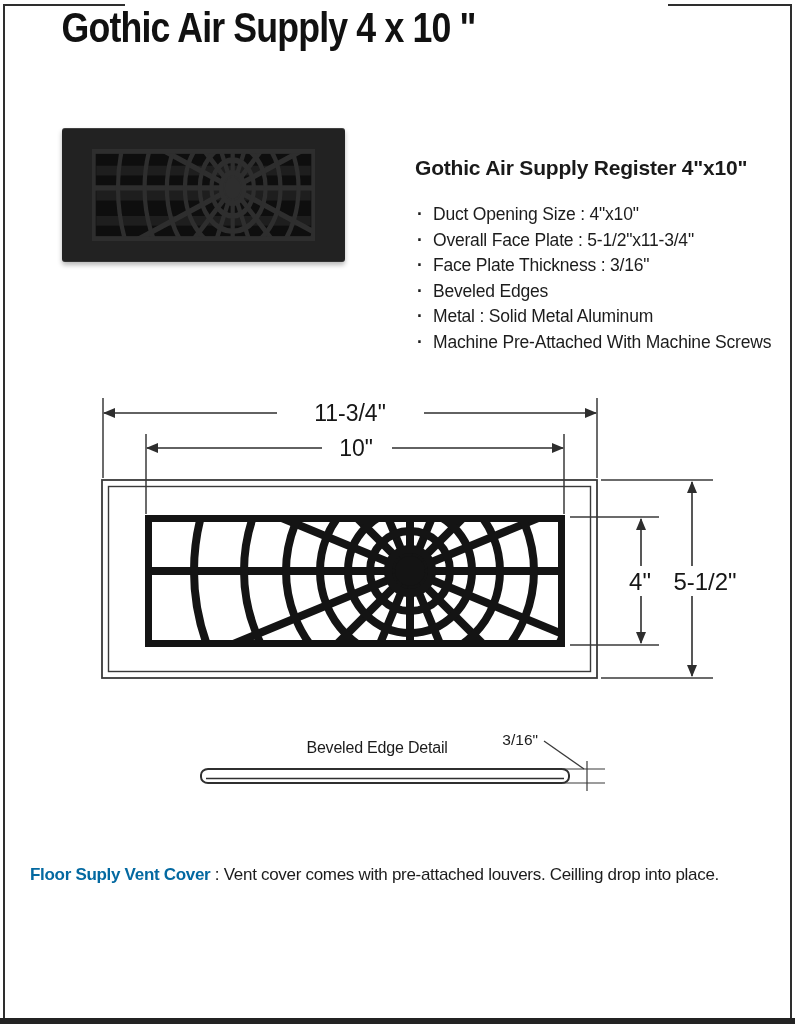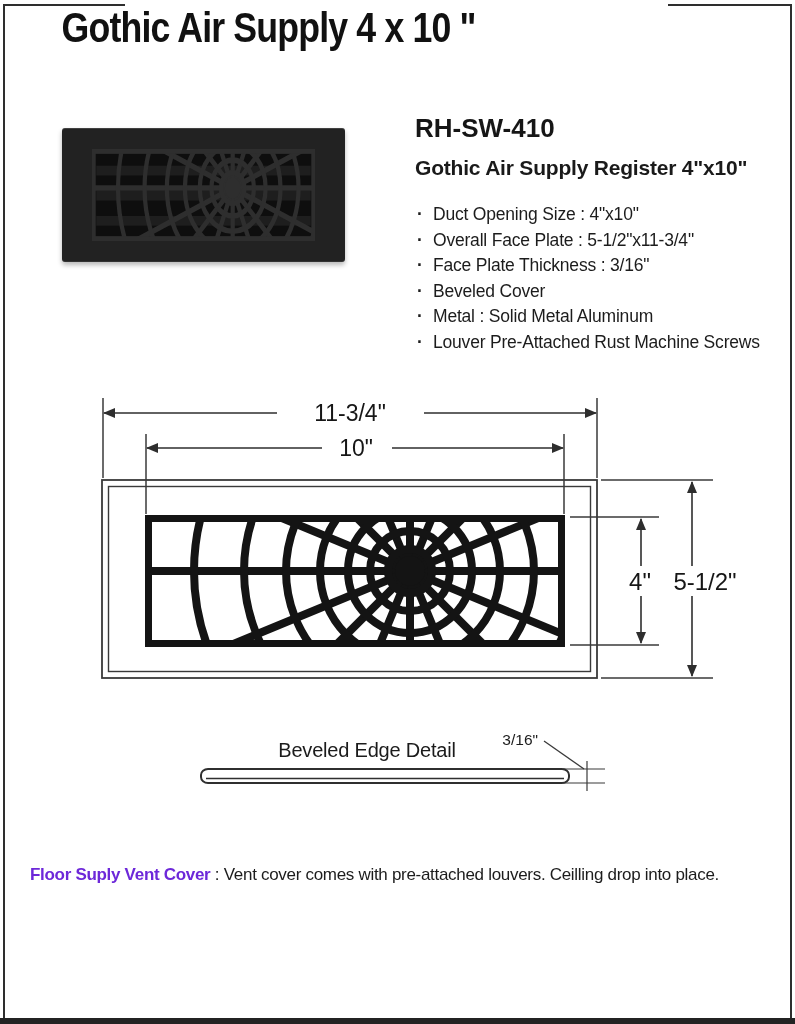--- a/index.html
+++ b/index.html
@@ -36,28 +36,28 @@
   .pname{position:absolute;left:415px;top:156px;font-size:21px;font-weight:700;color:#1a1a1a;letter-spacing:-.2px;}
   .specs{position:absolute;left:417px;top:202px;margin:0;padding:0;list-style:none;}
   .specs li{display:flex;align-items:flex-start;font-size:17.5px;line-height:25.5px;color:#1c1c1c;letter-spacing:-.2px;}
   .specs .dot{width:16px;flex:0 0 16px;text-align:left;font-weight:700;}
 
   
   .diagram{position:absolute;left:0;top:390px;width:795px;height:312px;}
   .diagram text{font-family:"Liberation Sans",sans-serif;fill:#161616;}
 
   
-  .bevel-title{position:absolute;left:232px;top:739px;width:270px;text-align:center;font-size:20px;color:#1b1b1b;letter-spacing:-.2px;}
+  .bevel-title{position:absolute;left:242px;top:739px;width:270px;text-align:center;font-size:16px;color:#1b1b1b;letter-spacing:-.2px;}
   .bevel-svg{position:absolute;left:195px;top:715px;width:430px;height:80px;}
   .bevel-svg text{font-family:"Liberation Sans",sans-serif;fill:#1b1b1b;}
 
   
   .notes{position:absolute;left:30px;top:861px;width:745px;}
   .note{font-size:17px;line-height:27px;letter-spacing:-.3px;color:#1c1c1c;white-space:nowrap;}
-  .note b{font-weight:700;color:#6d28d9;}
+  .note b{font-weight:700;color:#0369a1;}
 </style>
 </head>
 <body>
 
 <div id="stage">
 
   <svg width="0" height="0" style="position:absolute" aria-hidden="true">
     <defs>
       <symbol id="spiderweb" viewBox="0 0 420 132" preserveAspectRatio="none">
         <clipPath id="webclip">
@@ -102,46 +102,45 @@
       <svg viewBox="0 0 420 132" preserveAspectRatio="none">
         <rect x="0" y="0" width="420" height="132" fill="#0e0e0e"></rect>
         <rect x="8" y="24" width="404" height="14" fill="#1e1e1e"></rect>
         <rect x="8" y="60" width="404" height="14" fill="#1e1e1e"></rect>
         <rect x="8" y="96" width="404" height="14" fill="#1e1e1e"></rect>
         <use href="#spiderweb" x="0" y="0" width="420" height="132" style="color:#2e2e2e"></use>
       </svg>
     </div>
   </div>
 
-  <div class="model">RH-SW-410</div>
   <div class="pname">Gothic Air Supply Register 4"x10"</div>
   <ul class="specs">
     <li>
         <span class="dot">·</span>
         <span>Duct Opening Size : 4"x10"</span>
       </li>
     <li>
         <span class="dot">·</span>
         <span>Overall Face Plate : 5-1/2"x11-3/4"</span>
       </li>
     <li>
         <span class="dot">·</span>
         <span>Face Plate Thickness : 3/16"</span>
       </li>
     <li>
         <span class="dot">·</span>
-        <span>Beveled Cover</span>
+        <span>Beveled Edges</span>
       </li>
     <li>
         <span class="dot">·</span>
         <span>Metal : Solid Metal Aluminum</span>
       </li>
     <li>
         <span class="dot">·</span>
-        <span>Louver Pre-Attached Rust Machine Screws</span>
+        <span>Machine Pre-Attached With Machine Screws</span>
       </li>
   </ul>
 
   <svg class="diagram" viewBox="0 0 795 312">
     <defs>
       <marker id="arrL" markerWidth="12" markerHeight="10" refX="1" refY="5" orient="auto" markerUnits="userSpaceOnUse">
         <path d="M12,0 L0,5 L12,10 z" fill="#2e2e2e"></path>
       </marker>
       <marker id="arrR" markerWidth="12" markerHeight="10" refX="11" refY="5" orient="auto" markerUnits="userSpaceOnUse">
         <path d="M0,0 L12,5 L0,10 z" fill="#2e2e2e"></path>

